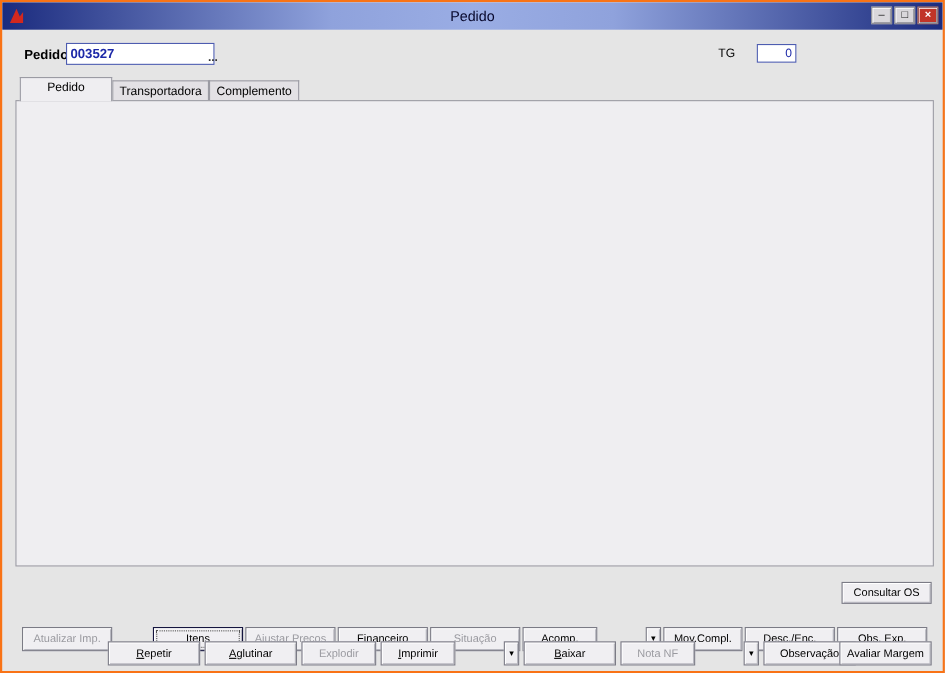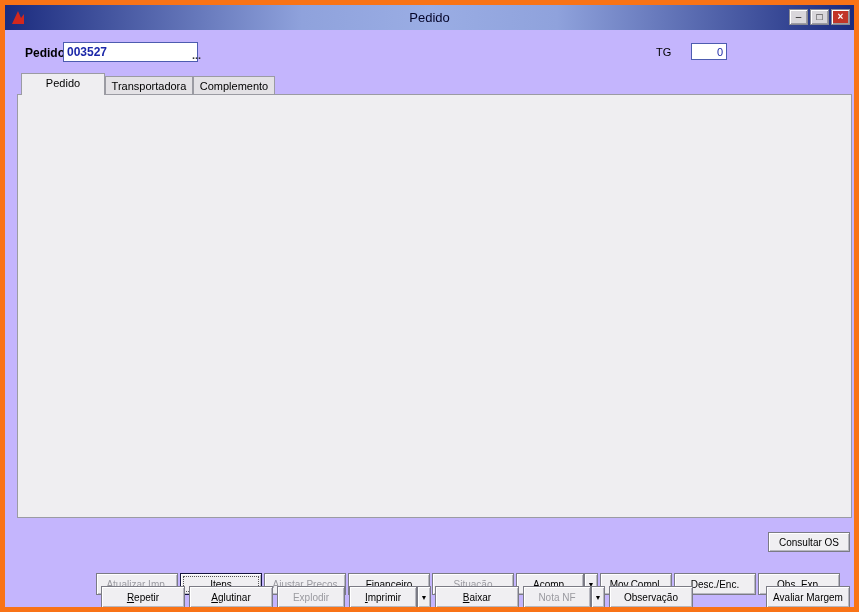--- a/index.html
+++ b/index.html
@@ -1,20 +1,20 @@
 <!DOCTYPE html>
 <html><head>
 <meta charset="utf-8">
 <style>
   * { margin:0; padding:0; box-sizing:border-box; }
   html,body { background:#666; }
   body { font-family:"Liberation Sans", sans-serif; }
   #window{
     position:relative; width:859px; height:612px;
-    background:#c4b5fd; border:5px solid #f97316; overflow:hidden;
+    background:#e5e5e5; border:2px solid #f97316; overflow:hidden;
   }
   
   .titlebar{
     position:absolute; top:0; left:0; right:0; height:25px;
     background:linear-gradient(90deg,#1B2B7E 0%,#8FA2DC 35%,#9AADE4 50%,#8FA2DC 65%,#1B2B7E 100%);
     display:flex; align-items:center;
   }
   .titlebar .logo{ margin-left:5px; display:flex; align-items:center; }
   .title-text{
     position:absolute; left:0; right:0; text-align:center;
@@ -76,24 +76,24 @@
   .totlbl{ position:absolute; font-size:12px; font-weight:bold; color:#000; white-space:nowrap; }
   .totval{ position:absolute; font-size:12px; font-weight:bold; color:#151E9E; text-align:right; }
   
   .btn{
     height:22px; font-size:10px; color:#000; cursor:pointer;
     background:#F0EFF2; border:1px solid #7B7B85;
     box-shadow:inset 1px 1px 0 #FFFFFF, inset -1px -1px 0 #B8B8C0;
     font-family:"Liberation Sans",sans-serif; white-space:nowrap; overflow:hidden;
   }
   .btn.disabled{ color:#9A9AA0; }
-  .btn.default{ border:1px solid #15153F; outline:1px dotted #555; outline-offset:-4px; }
+  .btn.default{ border:1px solid #15153F; outline:1px dotted #555; outline-offset:-4px;margin-left:35px; }
   .btn.arrow{ width:14px; padding:0; font-size:7px; }
   .btnrow{ position:absolute; display:flex; gap:2px; }
-  .grp{ display:flex; }
+  .grp{ display:flex;gap:44px; }
   u{ text-decoration:underline; }
 </style>
 </head>
 <body>
 
 <div id="window">
 
   <div class="titlebar">
     <span class="logo">
       <svg width="16" height="16" viewBox="0 0 16 16">

